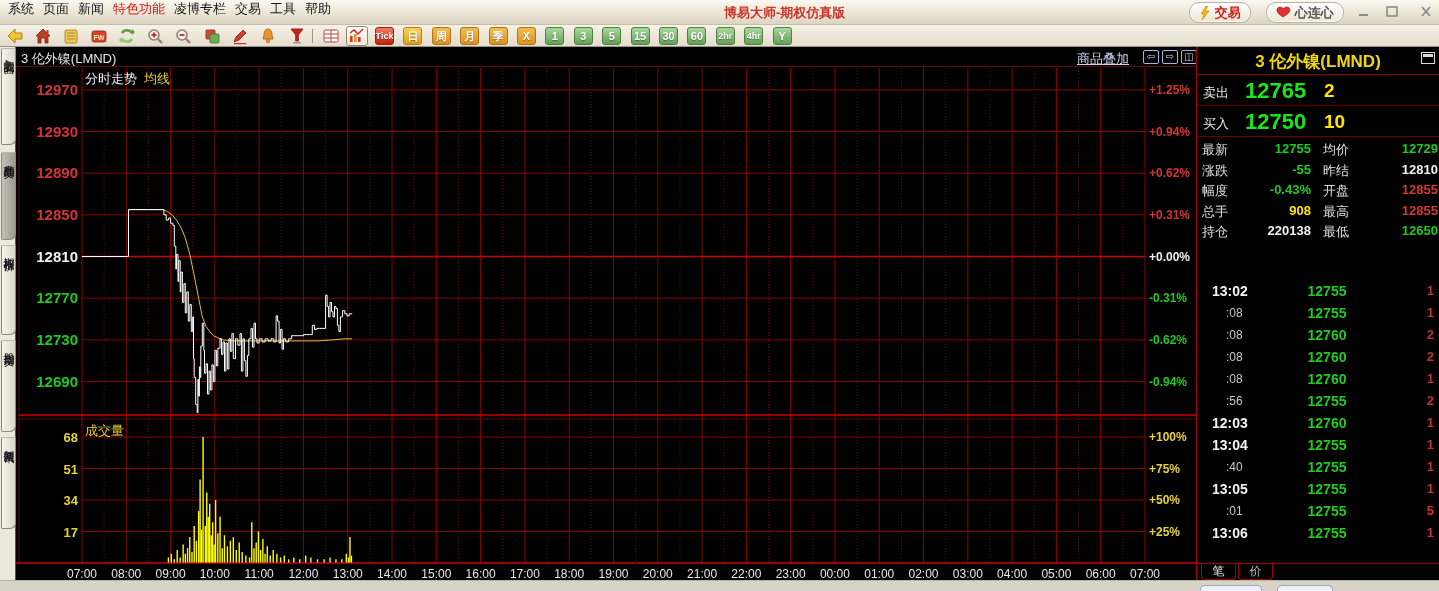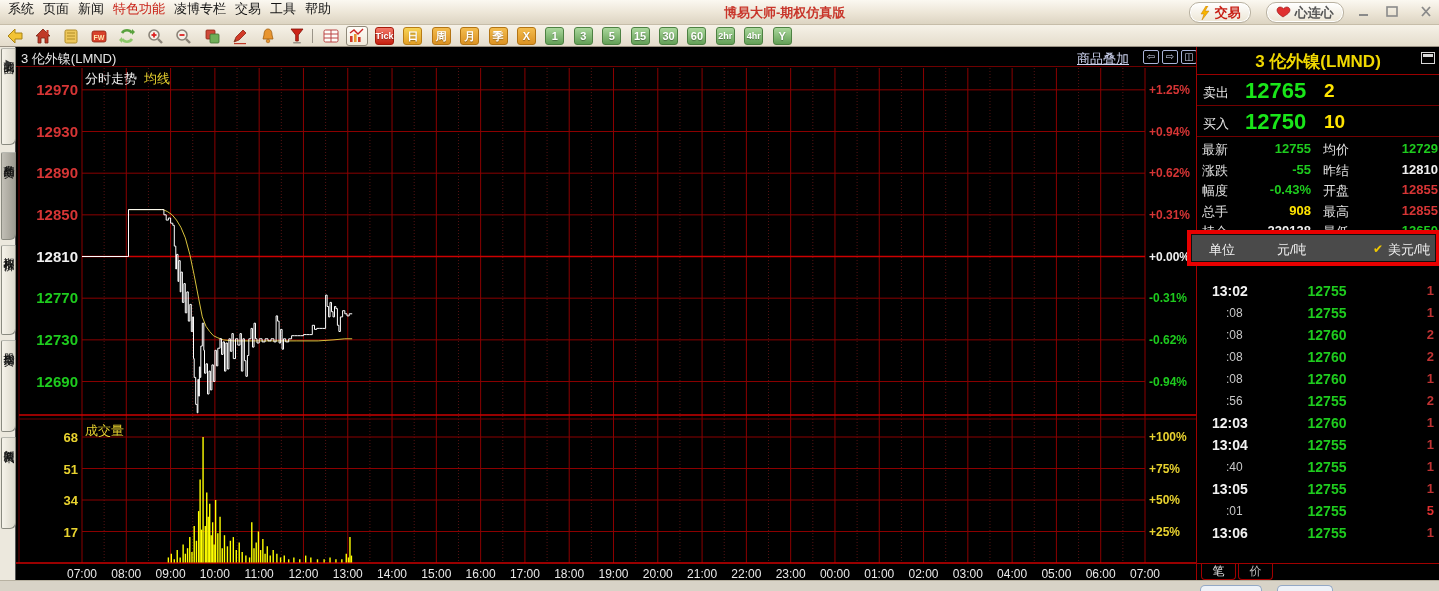--- a/index.html
+++ b/index.html
@@ -503,28 +503,20 @@
           <span class="tm part">:01</span>
           <span class="pc">12755</span>
           <span class="vl" style="color: rgb(224, 48, 48);">5</span>
         </div>
         <div class="trow">
           <span class="tm">13:06</span>
           <span class="pc">12755</span>
           <span class="vl">1</span>
         </div>
       </div>
-    <div id="unitmenu">
-      <div class="inner">
-        <span class="ul">单位</span>
-        <span class="u1">元/吨</span>
-        <span class="chk">✔</span>
-        <span class="u2">美元/吨</span>
-      </div>
-    </div>
     <div id="ptabs">
         <div class="ptab" style="left:4px;width:35px">笔</div>
         <div class="ptab" style="left: 41px; width: 35px; color: rgb(187, 187, 187);">价</div>
       </div>
   </div>
 
   <div id="bottomstrip">
     <div class="cutbtn" style="left:1200px;width:62px"></div>
     <div class="cutbtn" style="left:1277px;width:56px"></div>
   </div>

